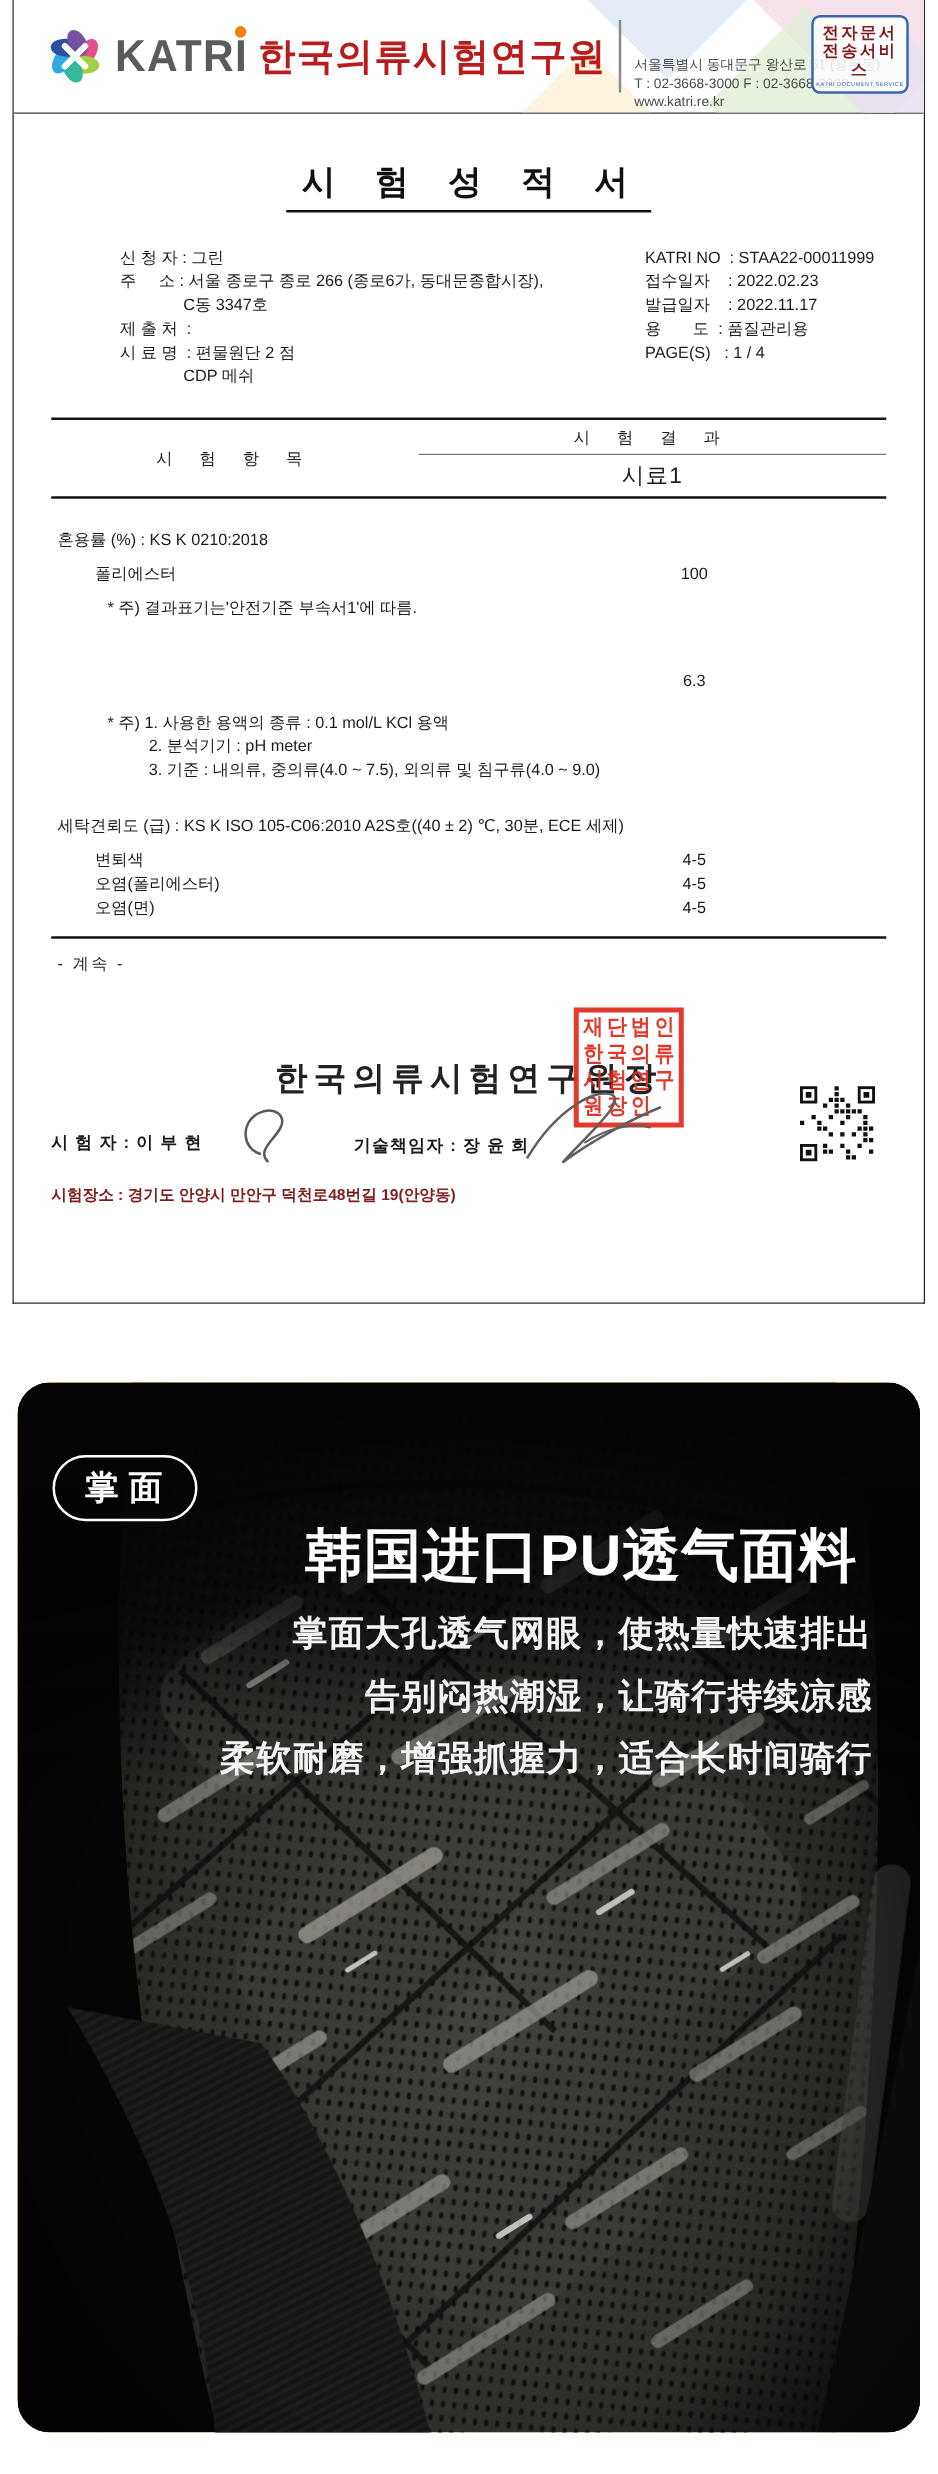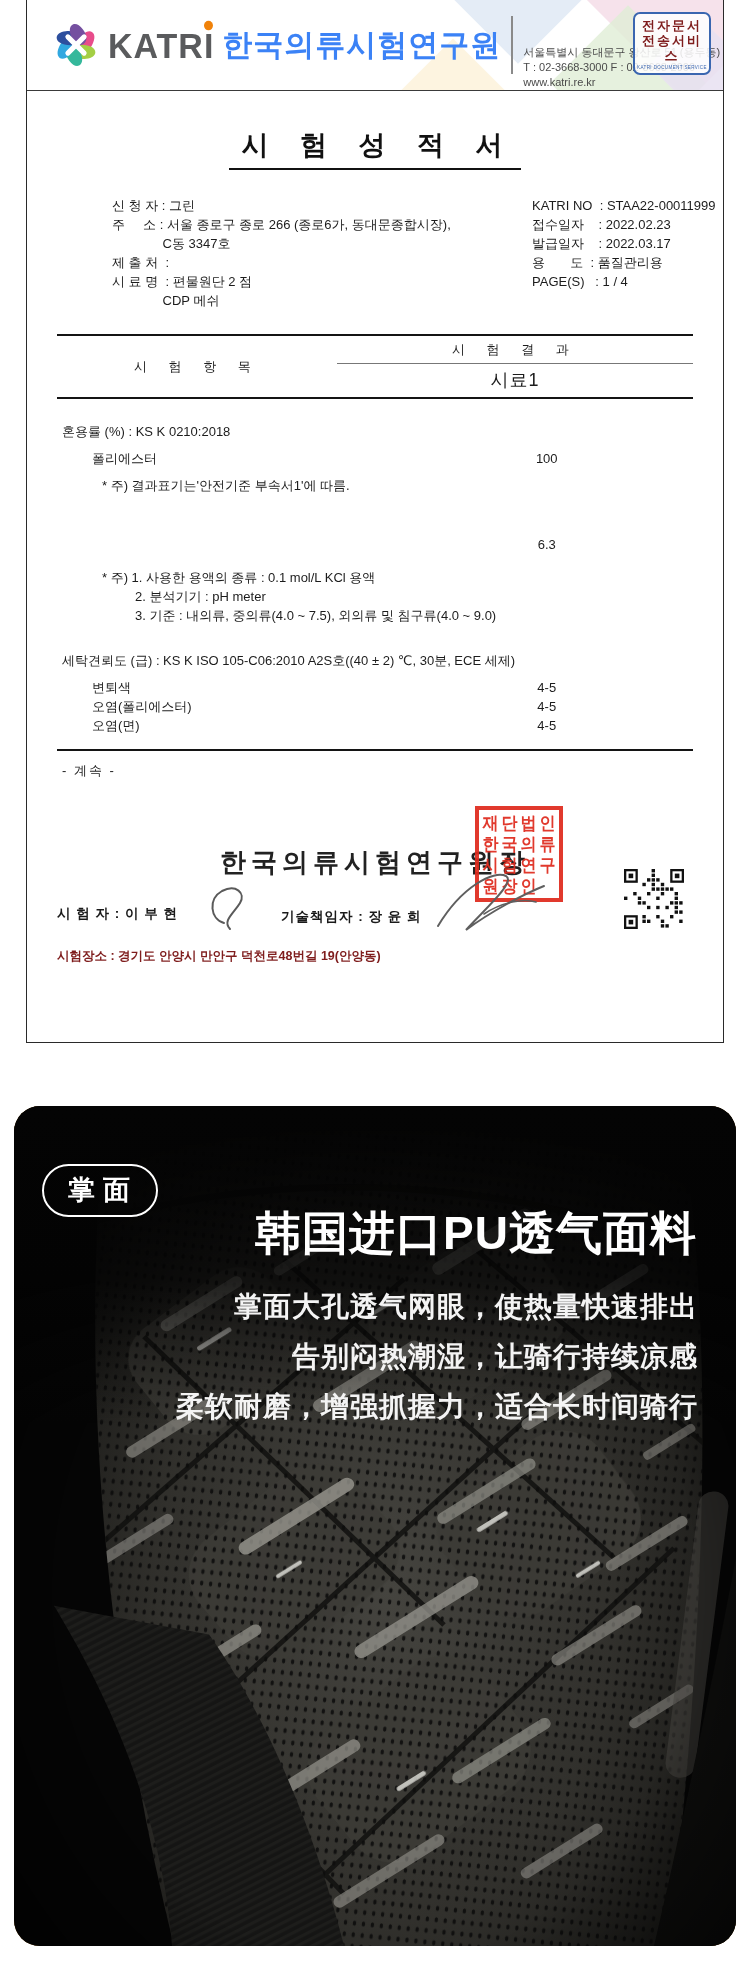--- a/index.html
+++ b/index.html
@@ -1,36 +1,36 @@
 <!DOCTYPE html>
 <html><head>
 <meta charset="utf-8">
 <style>
   html,body{margin:0;padding:0;background:#ffffff;}
   body{width:750px;font-family:"Liberation Sans","DejaVu Sans",sans-serif;color:#222;}
 
   
-  .document{position:relative;margin:0 26px;height:1042px;
+  .document{position:relative;margin:0 10px;height:1042px;
     border-left:1px solid #2a2a2a;border-right:1px solid #2a2a2a;border-bottom:1px solid #2a2a2a;
     background:#fff;overflow:hidden;}
 
   
   .doc-header{position:relative;height:90px;border-bottom:1px solid #3a3a3a;overflow:hidden;
     display:flex;align-items:center;background:#fff;}
   .deco{position:absolute;transform:rotate(45deg);z-index:0;}
   .deco1{width:150px;height:150px;right:-40px;top:-80px;background:#f4dbe6;opacity:.8;}
   .deco2{width:110px;height:110px;right:40px;top:28px;background:#e0edd6;opacity:.8;}
   .deco3{width:90px;height:90px;right:160px;top:-45px;background:#dde7f4;opacity:.8;}
   .deco4{width:70px;height:70px;right:-10px;top:30px;background:#e8e0f1;opacity:.85;}
   .deco5{width:80px;height:80px;right:230px;top:55px;background:#fbeccc;opacity:.6;}
   .logo-block{display:flex;align-items:center;z-index:1;padding-left:26px;}
   .pinwheel{width:46px;height:46px;flex:0 0 46px;}
   .brand{position:relative;font-size:34px;font-weight:bold;color:#5a5b5d;letter-spacing:1px;margin-left:9px;transform:scaleY(1.05);}
   .brand::after{content:'';position:absolute;top:-4px;right:1px;width:9px;height:9px;border-radius:50%;background:#f0820a;}
-  .org-name{font-size:30px;font-weight:bold;color:#3b82f6;margin-left:8px;letter-spacing:1px;}
+  .org-name{font-size:30px;font-weight:bold;color:#b91c1c;margin-left:8px;letter-spacing:1px;}
   .hdr-divider{width:2px;height:58px;background:#8a8a8a;margin:0 10px 0 10px;z-index:1;}
   .hdr-address{z-index:1;font-size:11px;line-height:15px;color:#4a4a4a;white-space:pre;}
   .edoc-badge{position:absolute;right:12px;top:12px;z-index:2;width:70px;background:rgba(255,255,255,.85);
     border:2px solid #3a66b0;border-radius:7px;padding:4px 2px 3px;text-align:center;}
   .edoc-badge .b-line{font-size:13px;font-weight:bold;color:#7f1d1d;letter-spacing:2px;line-height:15px;}
   .edoc-badge .b-cap{font-size:4.5px;color:#3a66b0;margin-top:2px;letter-spacing:.4px;}
 
   
   .title-wrap{text-align:center;margin-top:36px;}
   .report-title{display:inline-block;margin:0;font-size:27px;font-weight:bold;color:#111;
@@ -69,33 +69,33 @@
   .org-head{position:absolute;top:845px;left:0;width:100%;text-align:center;
     font-size:26px;font-weight:bold;letter-spacing:5px;color:#222;z-index:1;}
   .stamp{position:absolute;left:448px;top:806px;width:88px;height:96px;z-index:2;
     border:4px solid #df2b1e;display:grid;grid-template-columns:repeat(4,1fr);
     align-items:center;justify-items:center;padding:2px;box-sizing:border-box;
     color:#df2b1e;font-weight:bold;font-size:16px;line-height:1;opacity:.93;background:rgba(255,255,255,0);}
   .stamp span{transform:scaleY(1.1);}
   .qr{position:absolute;right:38px;top:868px;width:62px;height:62px;z-index:1;}
   .signer{position:absolute;font-size:13.5px;font-weight:bold;letter-spacing:1px;color:#1a1a1a;white-space:pre;}
   .signer-tester{left:30px;top:905px;}
-  .signer-tech{left:254px;top:908px;text-align:right;}
+  .signer-tech{left:272px;top:908px;text-align:right;}
   .sig1{position:absolute;left:175px;top:883px;z-index:1;}
   .sig2{position:absolute;left:405px;top:868px;z-index:3;}
   .location{position:absolute;left:30px;top:948px;font-size:12.5px;font-weight:bold;color:#7f1d1d;}
 
   
   .product{position:relative;margin:63px 14px 0;height:840px;background:#a16207;
     border-radius:26px;overflow:hidden;}
   .glove-photo{position:absolute;inset:0;width:100%;height:100%;display:block;}
   .palm-badge{position:absolute;left:28px;top:58px;z-index:2;color:#fff;
     border:2.5px solid #fff;border-radius:32px;padding:6px 18px 7px 24px;
     font-size:27px;font-weight:bold;letter-spacing:8px;}
-  .product-title{position:absolute;right:38px;top:96px;z-index:2;margin:1px;color:#ffffff;
+  .product-title{position:absolute;right:38px;top:96px;z-index:2;margin:12px;color:#ffffff;
     font-size:46px;font-weight:bold;letter-spacing:1px;}
   .product-lines{position:absolute;right:38px;top:176px;z-index:2;text-align:right;}
   .p-line{color:#f4f4f4;font-size:28px;font-weight:bold;line-height:50px;letter-spacing:1px;}
 </style>
 </head>
 <body>
 
 <div class="document">
 
   <div class="doc-header">
@@ -146,21 +146,21 @@
         <div class="info-line">주     소 : 서울 종로구 종로 266 (종로6가, 동대문종합시장),</div>
         <div class="info-line">              C동 3347호</div>
         <div class="info-line">제 출 처  :</div>
         <div class="info-line">시 료 명  : 편물원단 2 점</div>
         <div class="info-line">              CDP 메쉬</div>
       </div>
     <div class="info-col-right">
 
     <div class="info-line">KATRI NO  : STAA22-00011999</div>
         <div class="info-line">접수일자    : 2022.02.23</div>
-        <div class="info-line">발급일자    : 2022.03.17</div>
+        <div class="info-line">발급일자    : 2022.11.17</div>
         <div class="info-line">용       도  : 품질관리용</div>
         <div class="info-line">PAGE(S)   : 1 / 4</div>
       </div>
   </div>
 
   <div class="t-rule"></div>
   <div class="t-head">
     <div class="th-item">시 험 항 목</div>
     <div class="th-result">
       <div class="r1">시 험 결 과</div>

